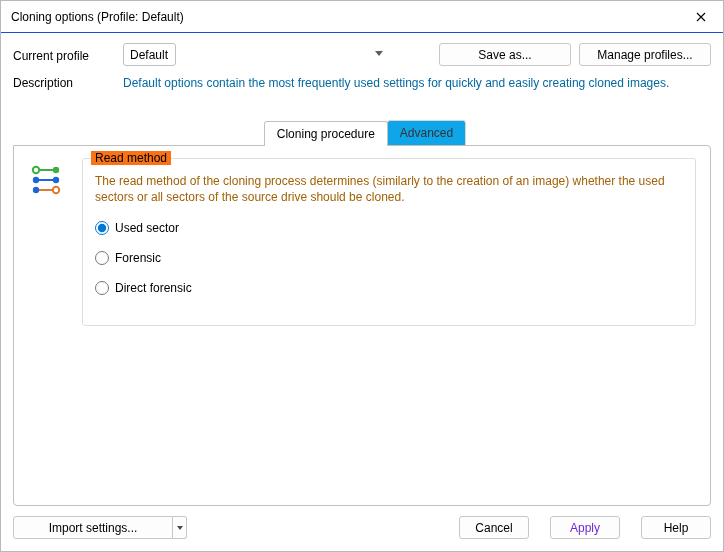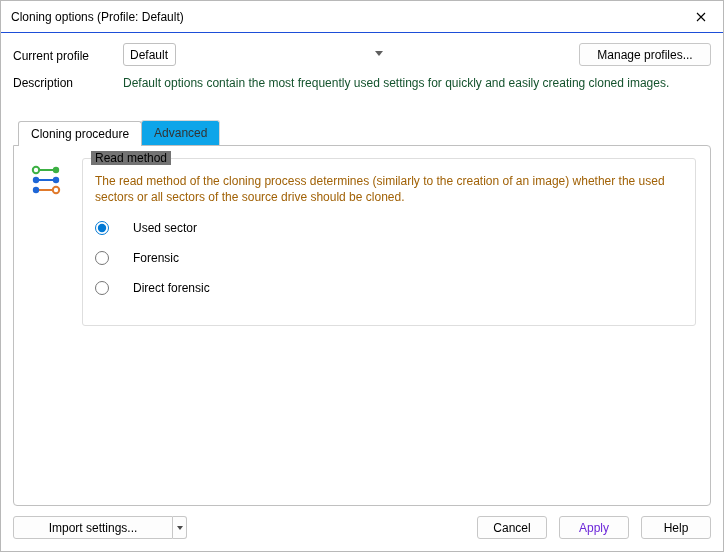--- a/index.html
+++ b/index.html
@@ -13,35 +13,35 @@
   .row { display: flex; align-items: center; margin-bottom: 8px; }
   .row .label { width: 110px; color: #000; padding-top: 2px; }
   .row .rest { flex: 1; display: flex; gap: 8px; }
   select.profile { flex: 1; max-width: 268px; height: 23px; border: 1px solid #c0c0c0; border-radius: 3px; padding: 0 6px; background: #fff; appearance: none; }
   .select-wrap { position: relative; flex: 0 0 268px; }
   .select-wrap::after { content: ""; position: absolute; right: 8px; top: 8px; width: 0; height: 0; border-left: 4px solid transparent; border-right: 4px solid transparent; border-top: 5px solid #5f5f5f; pointer-events: none; }
   .btn { height: 23px; border: 1px solid #c7c7c7; border-radius: 3px; background: #fdfdfd; padding: 0 10px; min-width: 132px; display: inline-flex; align-items: center; justify-content: center; color: #000; cursor: default; }
   .btn.small { min-width: 70px; }
   .btn.default { border-color: #0078d4; box-shadow: inset 0 0 0 1px #0078d4; }
   .btn.disabled { color: #6d28d9; }
-  .desc-text { color: #14532d; }
+  .desc-text { color: #0369a1; }
   .row.desc-row .rest { padding-top: 2px; }
-  .tabs-wrap { margin-top: 22px; flex: 1; display: flex; flex-direction: column; }
+  .tabs-wrap { margin-top: 22px; flex: 1; display: flex; flex-direction: column; align-items: center; }
   .tab-labels { display: flex; padding-left: 5px; }
   .tab { border: 1px solid #d7d7d7; border-bottom: none; padding: 5px 12px; background: #0ea5e9; color: #333; border-radius: 3px 3px 0 0; margin-right: -1px; position: relative; }
   .tab.active { background: #fff; color: #000; border-color: #c0c0c0; z-index: 2; top: 1px; }
   .tab-panel { flex: 1; border: 1px solid #c0c0c0; border-radius: 0 4px 4px 4px; background: #fff; display: flex; padding: 12px 14px 14px 10px; }
   .panel-icon { width: 58px; display: flex; justify-content: flex-start; padding-top: 6px; padding-left: 6px; }
   .panel-body { flex: 1; display: flex; flex-direction: column; }
   .fieldset { border: 1px solid #dedede; border-radius: 3px; padding: 8px 12px 14px 12px; position: relative; }
-  .fieldset .legend { position: absolute; top: -8px; left: 8px; background: #737373; padding: 0 4px; color: #000; }
+  .fieldset .legend { position: absolute; top: -8px; left: 8px; background: #f97316; padding: 0 4px; color: #000; }
   .fieldset .help { color: #a16207; margin: 6px 0 10px 0; line-height: 1.35; }
-  .radio-row { display: flex; align-items: center; gap: 24px; margin: 16px 0; }
+  .radio-row { display: flex; align-items: center; gap: 6px; margin: 16px 0; }
   .radio-row input[type=radio] { accent-color: #0078d4; width: 14px; height: 14px; margin: 0; }
-  .footer { padding: 10px 12px 12px 12px; display: flex; align-items: center; gap: 12px; }
+  .footer { padding: 10px 12px 12px 12px; display: flex; align-items: center; gap: 21px; }
   .footer .spacer { flex: 1; }
   .split-btn { display: inline-flex; }
   .split-btn .btn { border-radius: 3px 0 0 3px; min-width: 160px; }
   .split-btn .drop { border: 1px solid #c7c7c7; border-left: none; border-radius: 0 3px 3px 0; background: #fdfdfd; width: 14px; height: 23px; display: flex; align-items: center; justify-content: center; }
   .split-btn .drop::after { content: ""; width: 0; height: 0; border-left: 3px solid transparent; border-right: 3px solid transparent; border-top: 4px solid #4a4a4a; }
 </style>
 </head>
 <body>
 
 <div class="titlebar">
@@ -57,20 +57,21 @@
 
   <div class="row">
     <div class="label">Current profile</div>
     <div class="rest">
       <div class="select-wrap">
         <select class="profile">
           <option>Default</option>
         </select>
       </div>
       <div style="flex:1"></div>
+      <div class="btn">Save as...</div>
       <div class="btn">Manage profiles...</div>
     </div>
   </div>
 
   <div class="row desc-row">
     <div class="label">Description</div>
     <div class="rest">
       <span class="desc-text">Default options contain the most frequently used settings for quickly and easily creating cloned images.</span>
     </div>
   </div>

